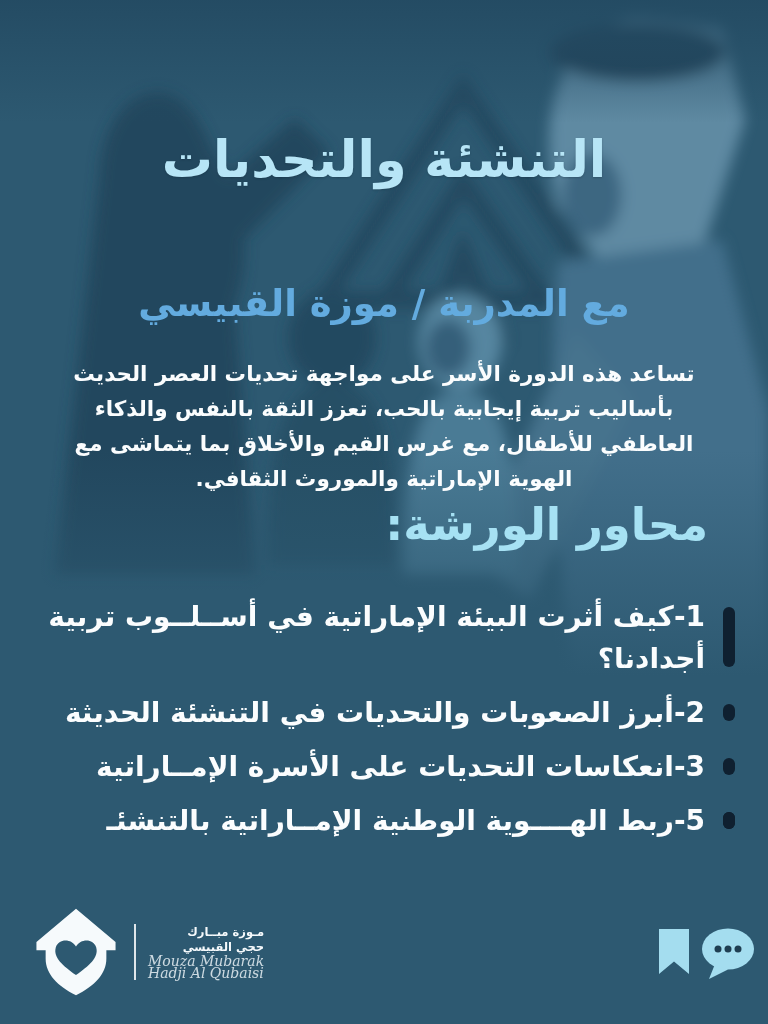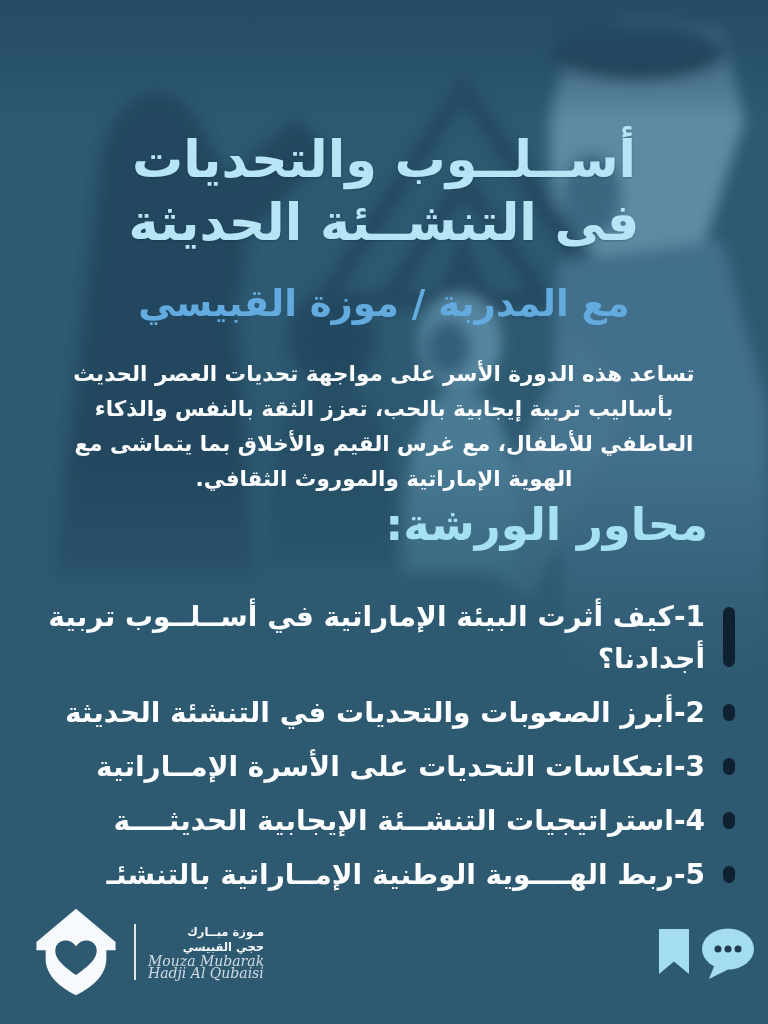--- a/index.html
+++ b/index.html
@@ -82,22 +82,21 @@
 
       <ellipse cx="460" cy="342" rx="42" ry="47" fill="#6fa2bd"></ellipse>
       <ellipse cx="448" cy="348" rx="23" ry="29" fill="#3a6480"></ellipse>
       <path d="M403 575 C403 445 420 390 460 390 C502 390 518 445 518 575 Z" fill="#5d90ab"></path>
     </g>
     <rect x="0" y="0" width="768" height="1024" fill="url(#fade)"></rect>
     <rect x="0" y="0" width="768" height="1024" fill="url(#topshade)"></rect>
   </svg>
 
   <h1 class="layer title">
-    <span>أســلــوب والتحديات</span>
-    <span>فى التنشــئة الحديثة</span>
+    <span>التنشئة والتحديات</span>
   </h1>
 
   <div class="layer subtitle">مع المدربة / موزة القبيسي</div>
 
   <p class="layer desc">تساعد هذه الدورة الأسر على مواجهة تحديات العصر الحديث بأساليب تربية إيجابية بالحب، تعزز الثقة بالنفس والذكاء العاطفي للأطفال، مع غرس القيم والأخلاق بما يتماشى مع الهوية الإماراتية والموروث الثقافي.</p>
 
   <div class="layer topics-heading">محاور الورشة:</div>
 
   <div class="layer topics">
     <div class="topic">
@@ -107,21 +106,20 @@
     <div class="topic">
       <span class="bar"></span>
       <span>2-أبرز الصعوبات والتحديات في التنشئة الحديثة</span>
     </div>
     <div class="topic">
       <span class="bar"></span>
       <span>3-انعكاسات التحديات على الأسرة الإمــاراتية</span>
     </div>
     <div class="topic">
       <span class="bar"></span>
-      <span>4-استراتيجيات التنشــئة الإيجابية الحديثــــة</span>
     </div>
     <div class="topic">
       <span class="bar"></span>
       <span>5-ربط الهــــوية الوطنية الإمــاراتية بالتنشئـ</span>
     </div>
   </div>
 
   <div class="layer footer-logo">
     <svg width="92" height="92" viewBox="0 0 100 100">
       <path fill-rule="evenodd" fill="#f6fafc" d="M50 3 L93 39 L93 48 L83 48 L83 57 C83 74 70 87 50 97 C30 87 17 74 17 57 L17 48 L7 48 L7 39 Z

